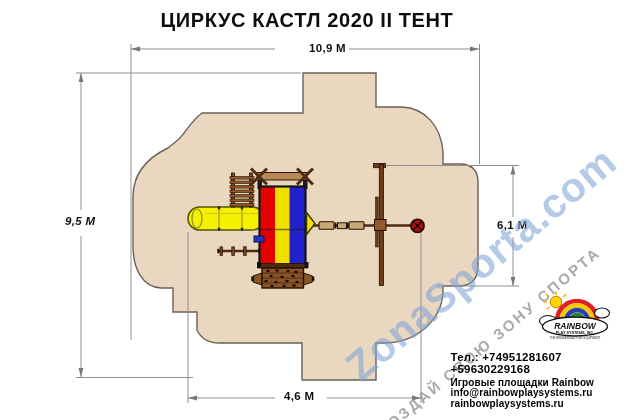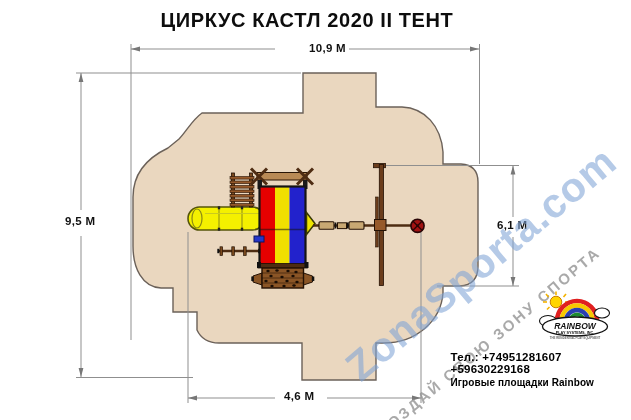--- a/index.html
+++ b/index.html
@@ -183,21 +183,21 @@
 
     <g>
       <circle cx="417.5" cy="225.8" r="6.6" fill="#a11212" stroke="#2a0505" stroke-width="1.6"></circle>
       <line x1="413" y1="221.3" x2="422" y2="230.3" stroke="#2a0505" stroke-width="1.3"></line>
       <line x1="413" y1="230.3" x2="422" y2="221.3" stroke="#2a0505" stroke-width="1.3"></line>
       <circle cx="417.5" cy="225.8" r="1.2" fill="#2a0505"></circle>
     </g>
   </svg>
 
   <div class="dim-label" style="left:278px;top:42px;margin-left:28px;">10,9 М</div>
-  <div class="dim-label" style="left:62px;top:215px;">9,5 М</div>
+  <div class="dim-label" style="left:62px;top:215px;font-style:italic;">9,5 М</div>
   <div class="dim-label" style="left:494px;top:219px;">6,1 М</div>
   <div class="dim-label" style="left:281px;top:390px;">4,6 М</div>
 
   <div class="wm-brand">ZonaSporta.com</div>
   <div class="wm-slogan">СОЗДАЙ СВОЮ ЗОНУ СПОРТА</div>
 
   <svg class="logo" width="76" height="52" viewBox="0 0 76 52">
     <g>
       <g stroke="#f4b300" stroke-width="1.6">
         <line x1="19" y1="1.5" x2="19" y2="5"></line>
@@ -221,15 +221,17 @@
     <text x="38" y="38.5" text-anchor="middle" font-size="8.5" font-weight="700" font-style="italic" font-family="Liberation Sans, sans-serif" fill="#111">RAINBOW</text>
     <text x="38" y="44.2" text-anchor="middle" font-size="3.8" font-weight="700" font-family="Liberation Sans, sans-serif" fill="#111">PLAY SYSTEMS, INC.</text>
     <text x="38" y="48.6" text-anchor="middle" font-size="2.8" font-weight="700" font-family="Liberation Sans, sans-serif" fill="#666">THE RESIDENTIAL PLAY EQUIPMENT</text>
   </svg>
 
   <div class="contacts">
     <div class="tel">Тел.: +74951281607</div>
     <div class="tel">+59630229168</div>
     <div class="gap"></div>
     <div class="small">Игровые площадки Rainbow</div>
+    <div class="small">info@rainbowplaysystems.ru</div>
+    <div class="small">rainbowplaysystems.ru</div>
   </div>
 
 </div>
 
 </body></html>

